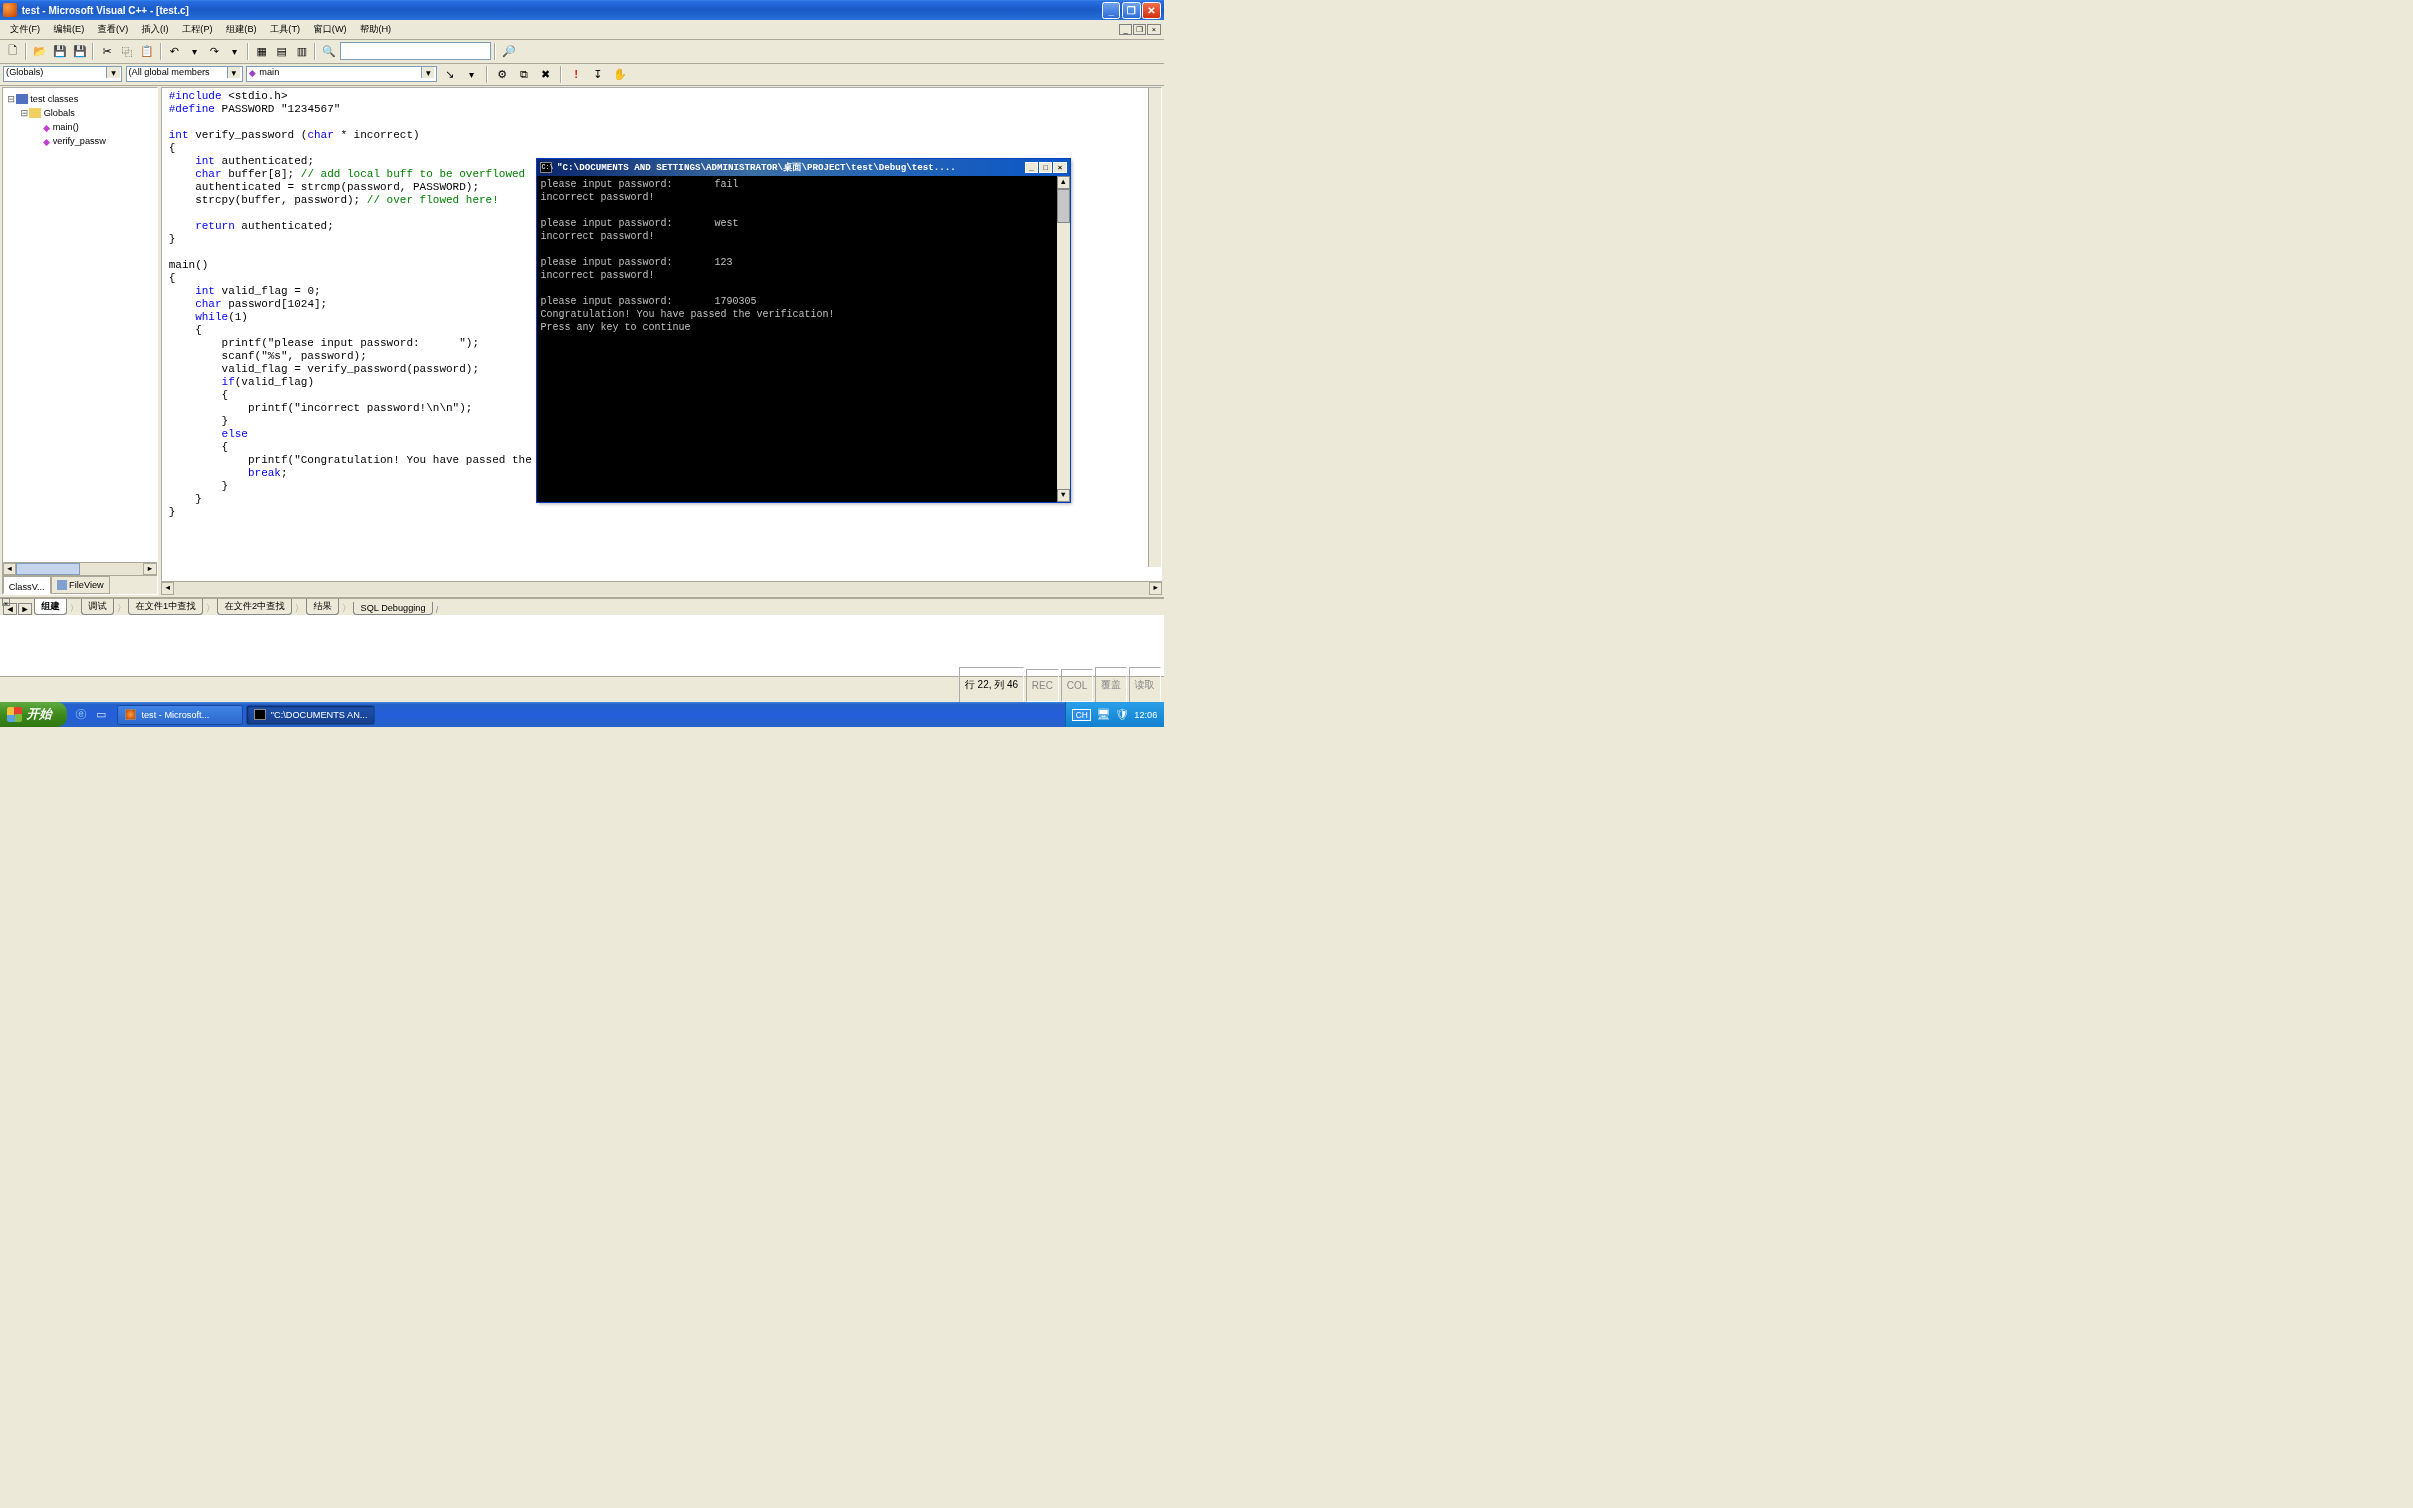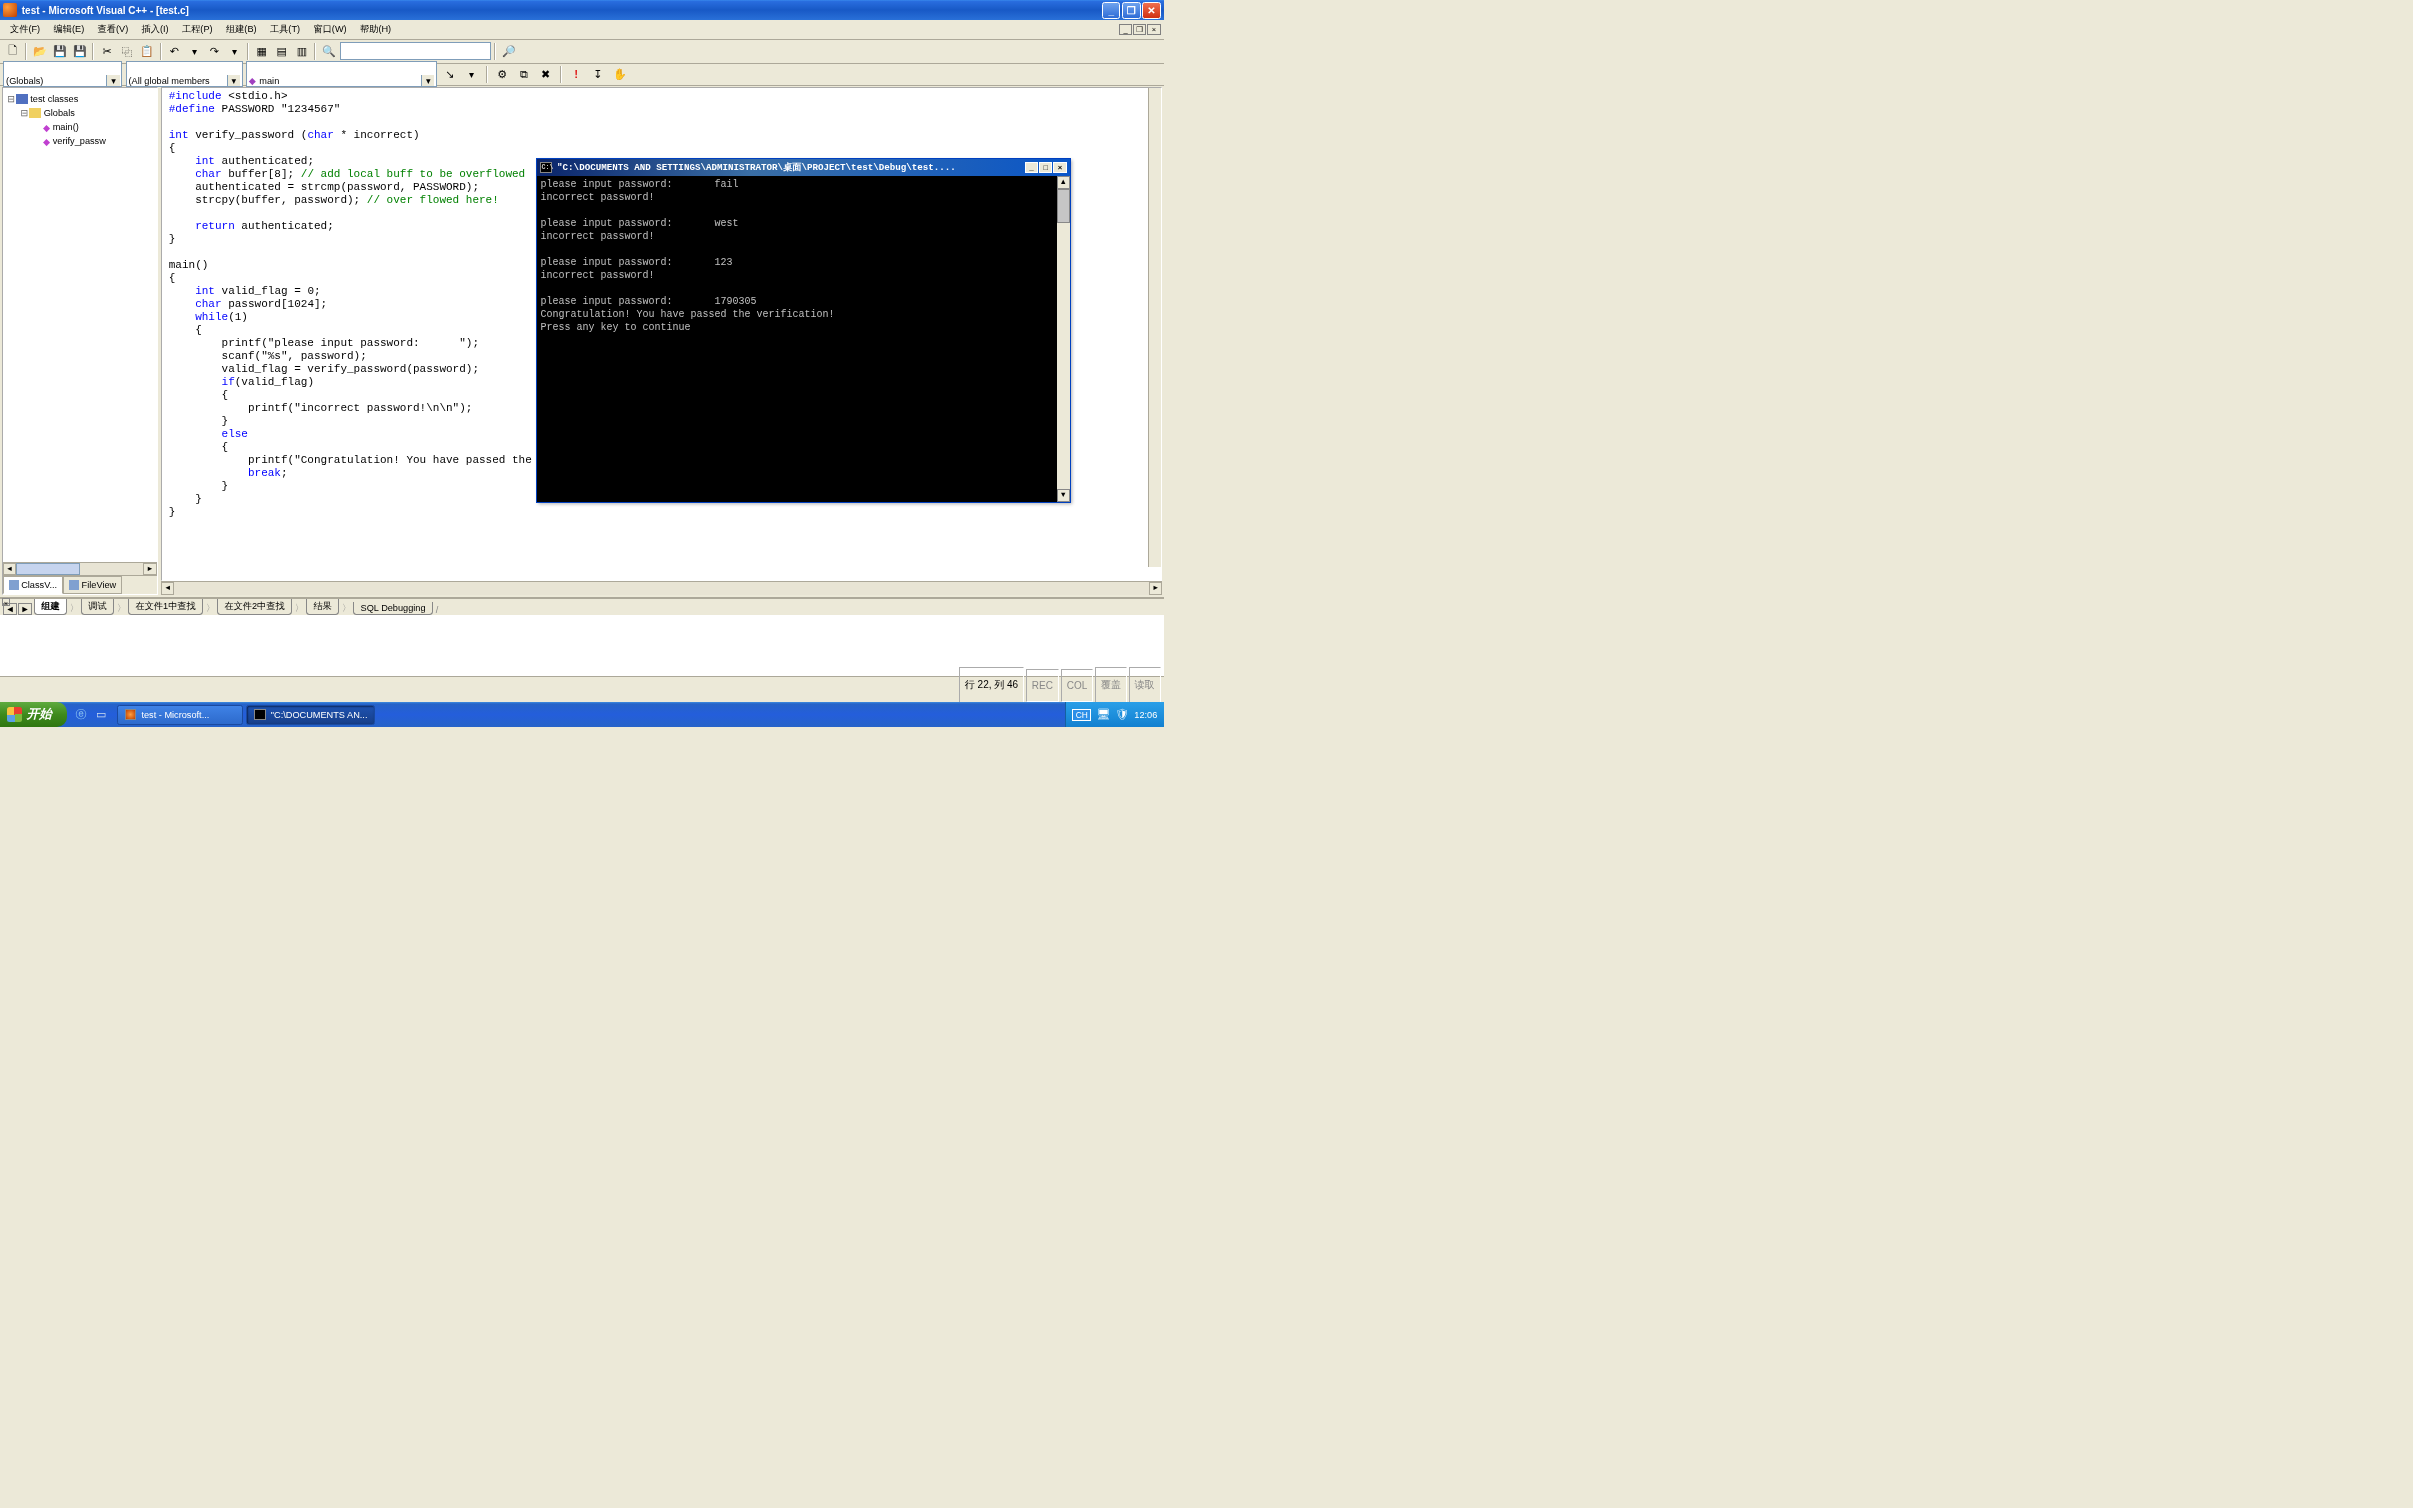--- a/index.html
+++ b/index.html
@@ -55,21 +55,21 @@
 .tb-btn { width: 18.4px; height: 18.4px; border: 0.8px solid transparent; display: flex; align-items: center; justify-content: center; font-size: 10px; }
 .tb-sep { width: 1.7px; height: 17px; border-left: 0.8px solid #aca899; border-right: 0.8px solid #fff; margin: 0 1.7px; }
 .tb-combo { height: 18.4px; background: #fff; border: 0.8px solid #7f9db9; font-size: 9.2px; padding: 0 3.4px; }
 .tb-find { width: 151px; }
 
 
 .combobar {
   height: 22px; background: #ece9d8; border-bottom: 0.8px solid #aca899;
   display: flex; align-items: center; padding: 1.7px 3.4px; gap: 3.4px;
 }
-.cmb { display: flex; align-items: flex-end; background: #fff; border: 0.8px solid #7f9db9; height: 26px; padding: 0 1.7px; }
+.cmb { display: flex; align-items: flex-start; background: #fff; border: 0.8px solid #7f9db9; height: 16px; padding: 0 1.7px; }
 .cmb .drop { width: 13.4px; text-align: center; background: #ece9d8; border-left: 0.8px solid #7f9db9; }
 .cmb1 { width: 119px; }
 .cmb2 { width: 117px; }
 .cmb3 { width: 191px; }
 .cmb .diamond { color: #a040c0; margin-right: 3.4px; }
 
 
 .work {
   display: flex;
   height: 511px;
@@ -86,21 +86,21 @@
 .tree {
   flex: 1; background: #fff; padding: 3.4px; font-size: 9.2px; overflow: hidden;
 }
 .tree-row { display: flex; align-items: center; height: 14.2px; white-space: nowrap; }
 .tree-row .tw { width: 10px; text-align: center; color: #666; }
 .tree-row .ico { width: 11.7px; height: 10px; margin-right: 2.5px; }
 .tree-row .ico.books { background: #5070c0; }
 .tree-row .ico.folder { background: #f0d060; }
 .sidebar-tabs { height: 18.4px; display: flex; border-top: 0.8px solid #aca899; background: #ece9d8; }
 .stab { flex: 0 0 auto; padding: 1.7px 5px; border: 0.8px solid #aca899; background: #ece9d8; font-size: 9.2px; display: flex; align-items: center; gap: 2.5px; }
-.stab.active { background: #fff; border-bottom-color: #fff; }
+.stab.active { background: #fff; border-bottom-color: #fff; flex-direction: column; }
 .stab .sico { width: 10px; height: 10px; background: #80a0d0; }
 .sb-scroll { height: 13.4px; background: #ece9d8; border-top: 0.8px solid #aca899; display: flex; }
 .sb-scroll .arr { width: 13.4px; background: #ece9d8; border: 0.8px solid #aca899; text-align: center; font-size: 7.5px; }
 .sb-scroll .track { flex: 1; background: #e8e4d4; }
 .sb-scroll .thumb { width: 64px; height: 100%; background: #c6d4ee; border: 0.8px solid #7f9db9; }
 
 .editor-wrap { flex: 1; display: flex; flex-direction: column; margin: 1.7px; }
 .editor {
   flex: 1; background: #fff; border: 1.7px inset #fff;
   font-family: "Courier New", monospace; font-size: 11px; line-height: 13px;

